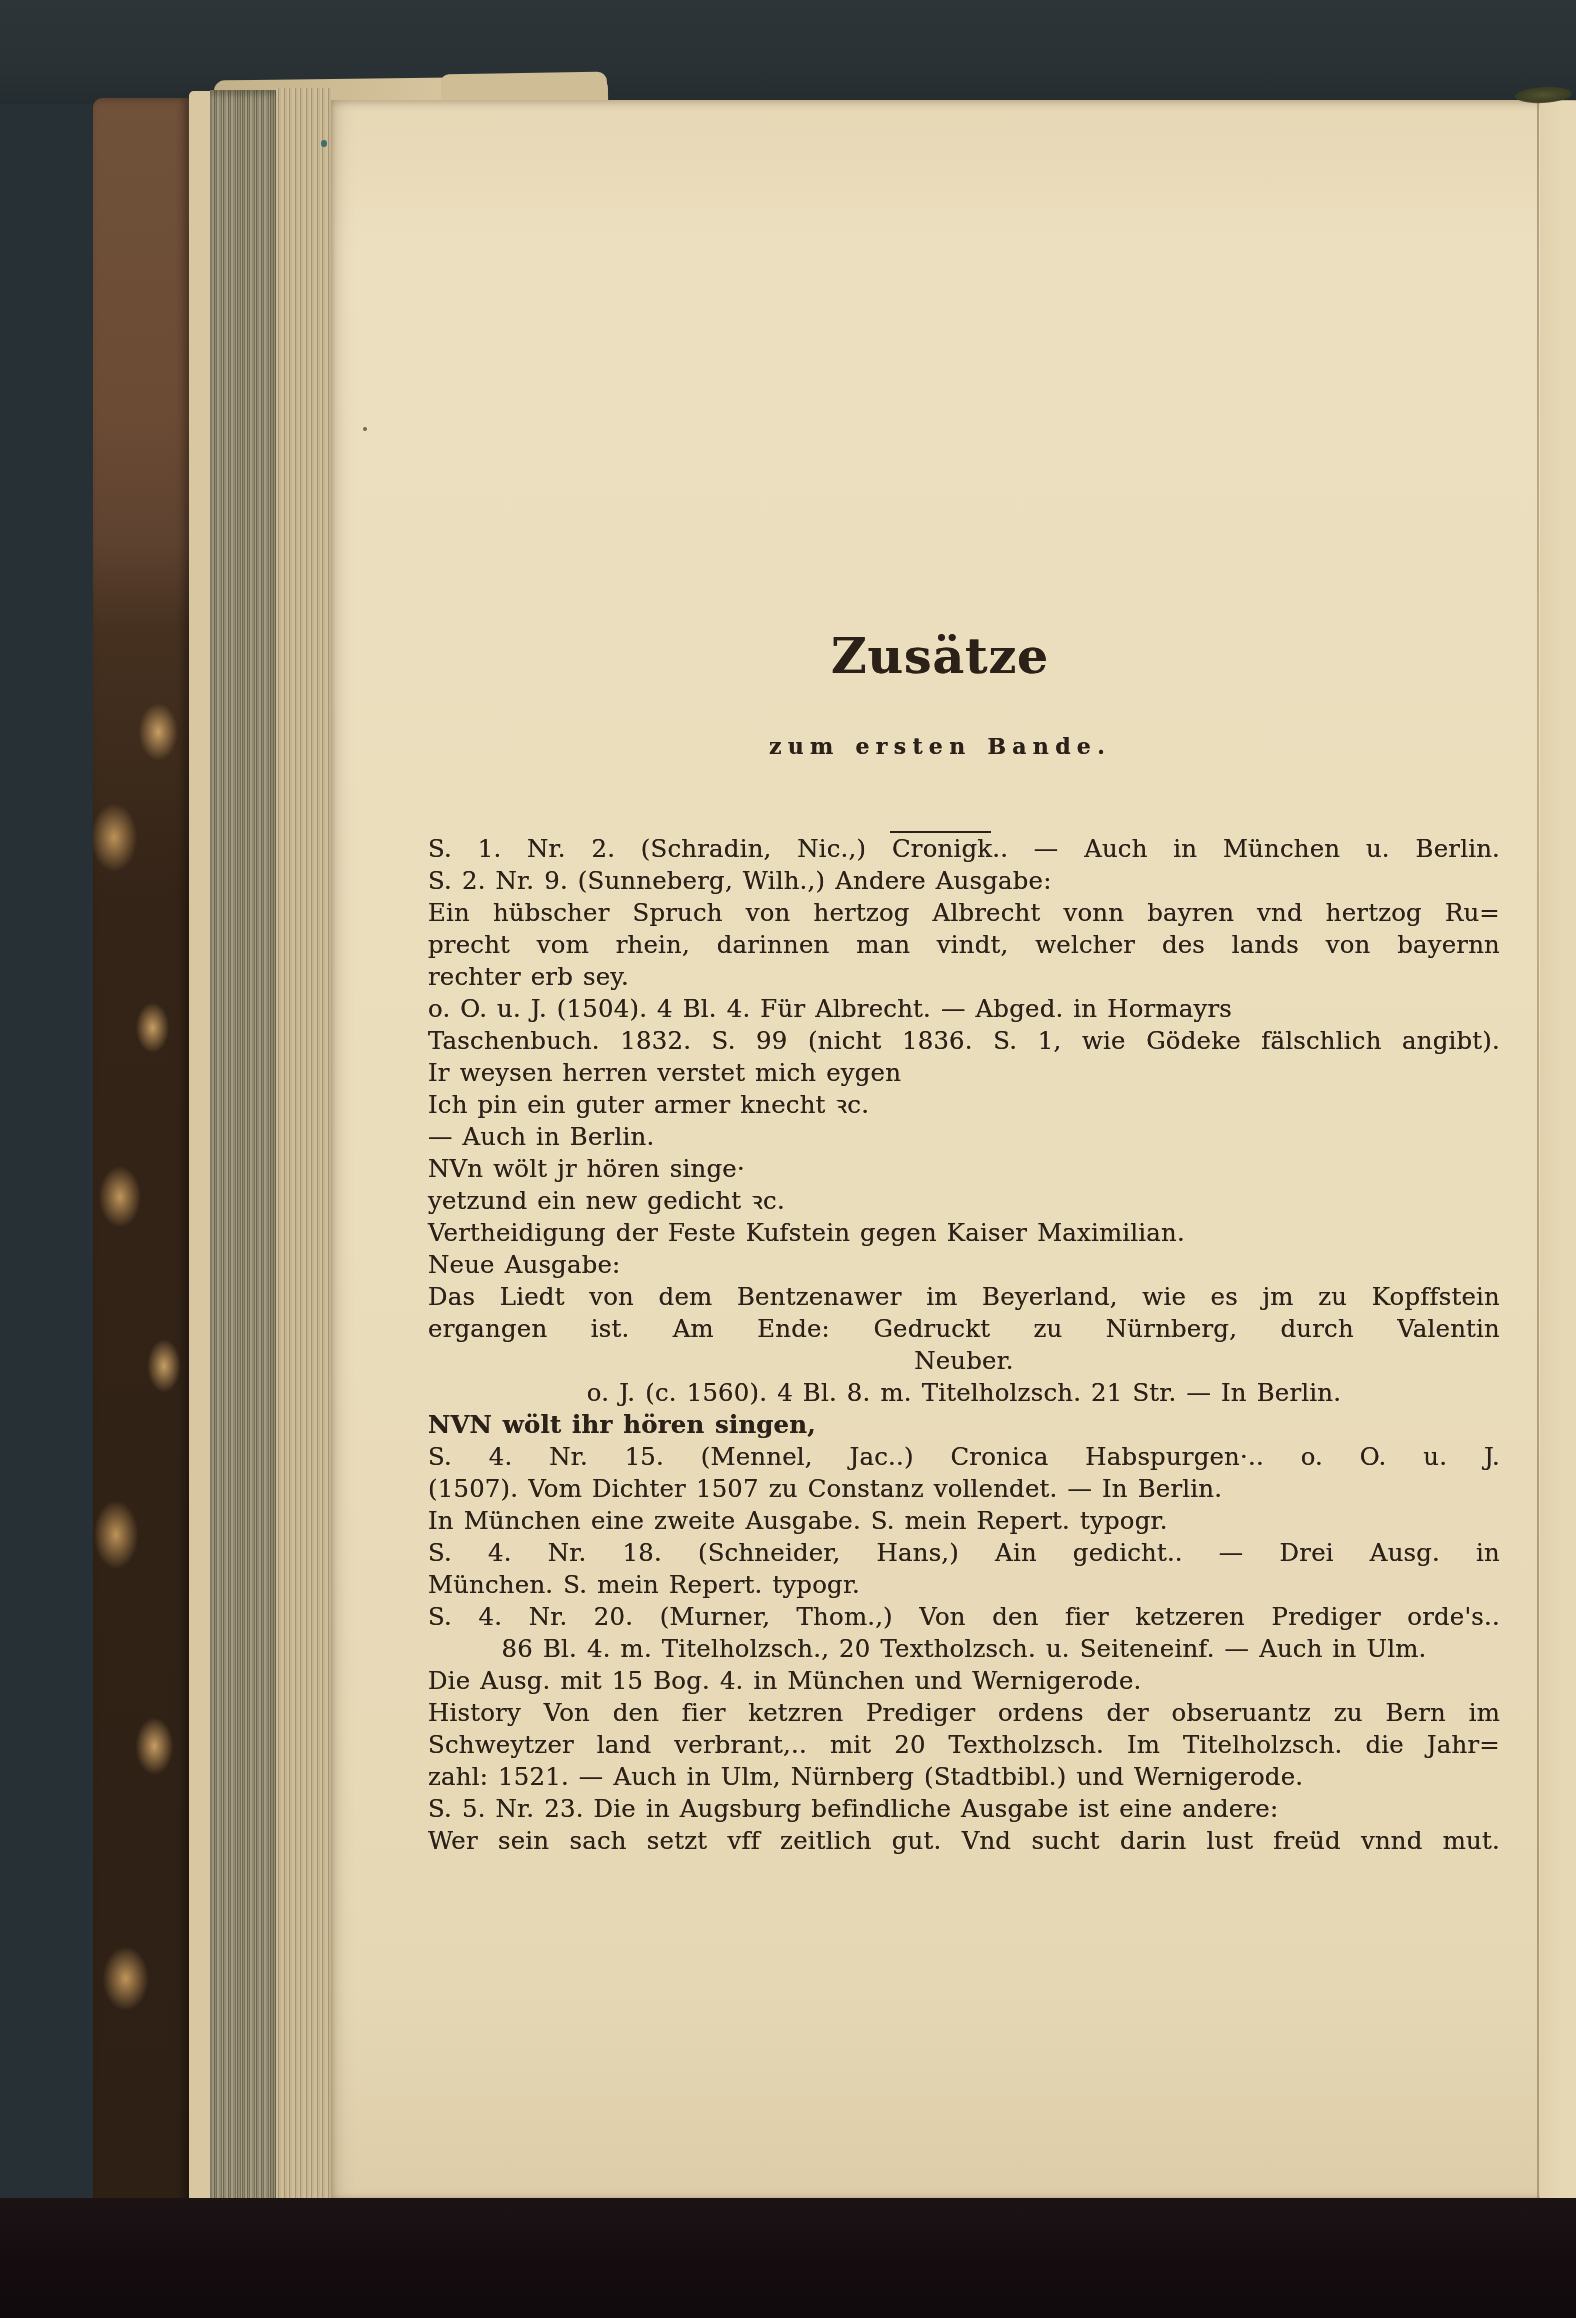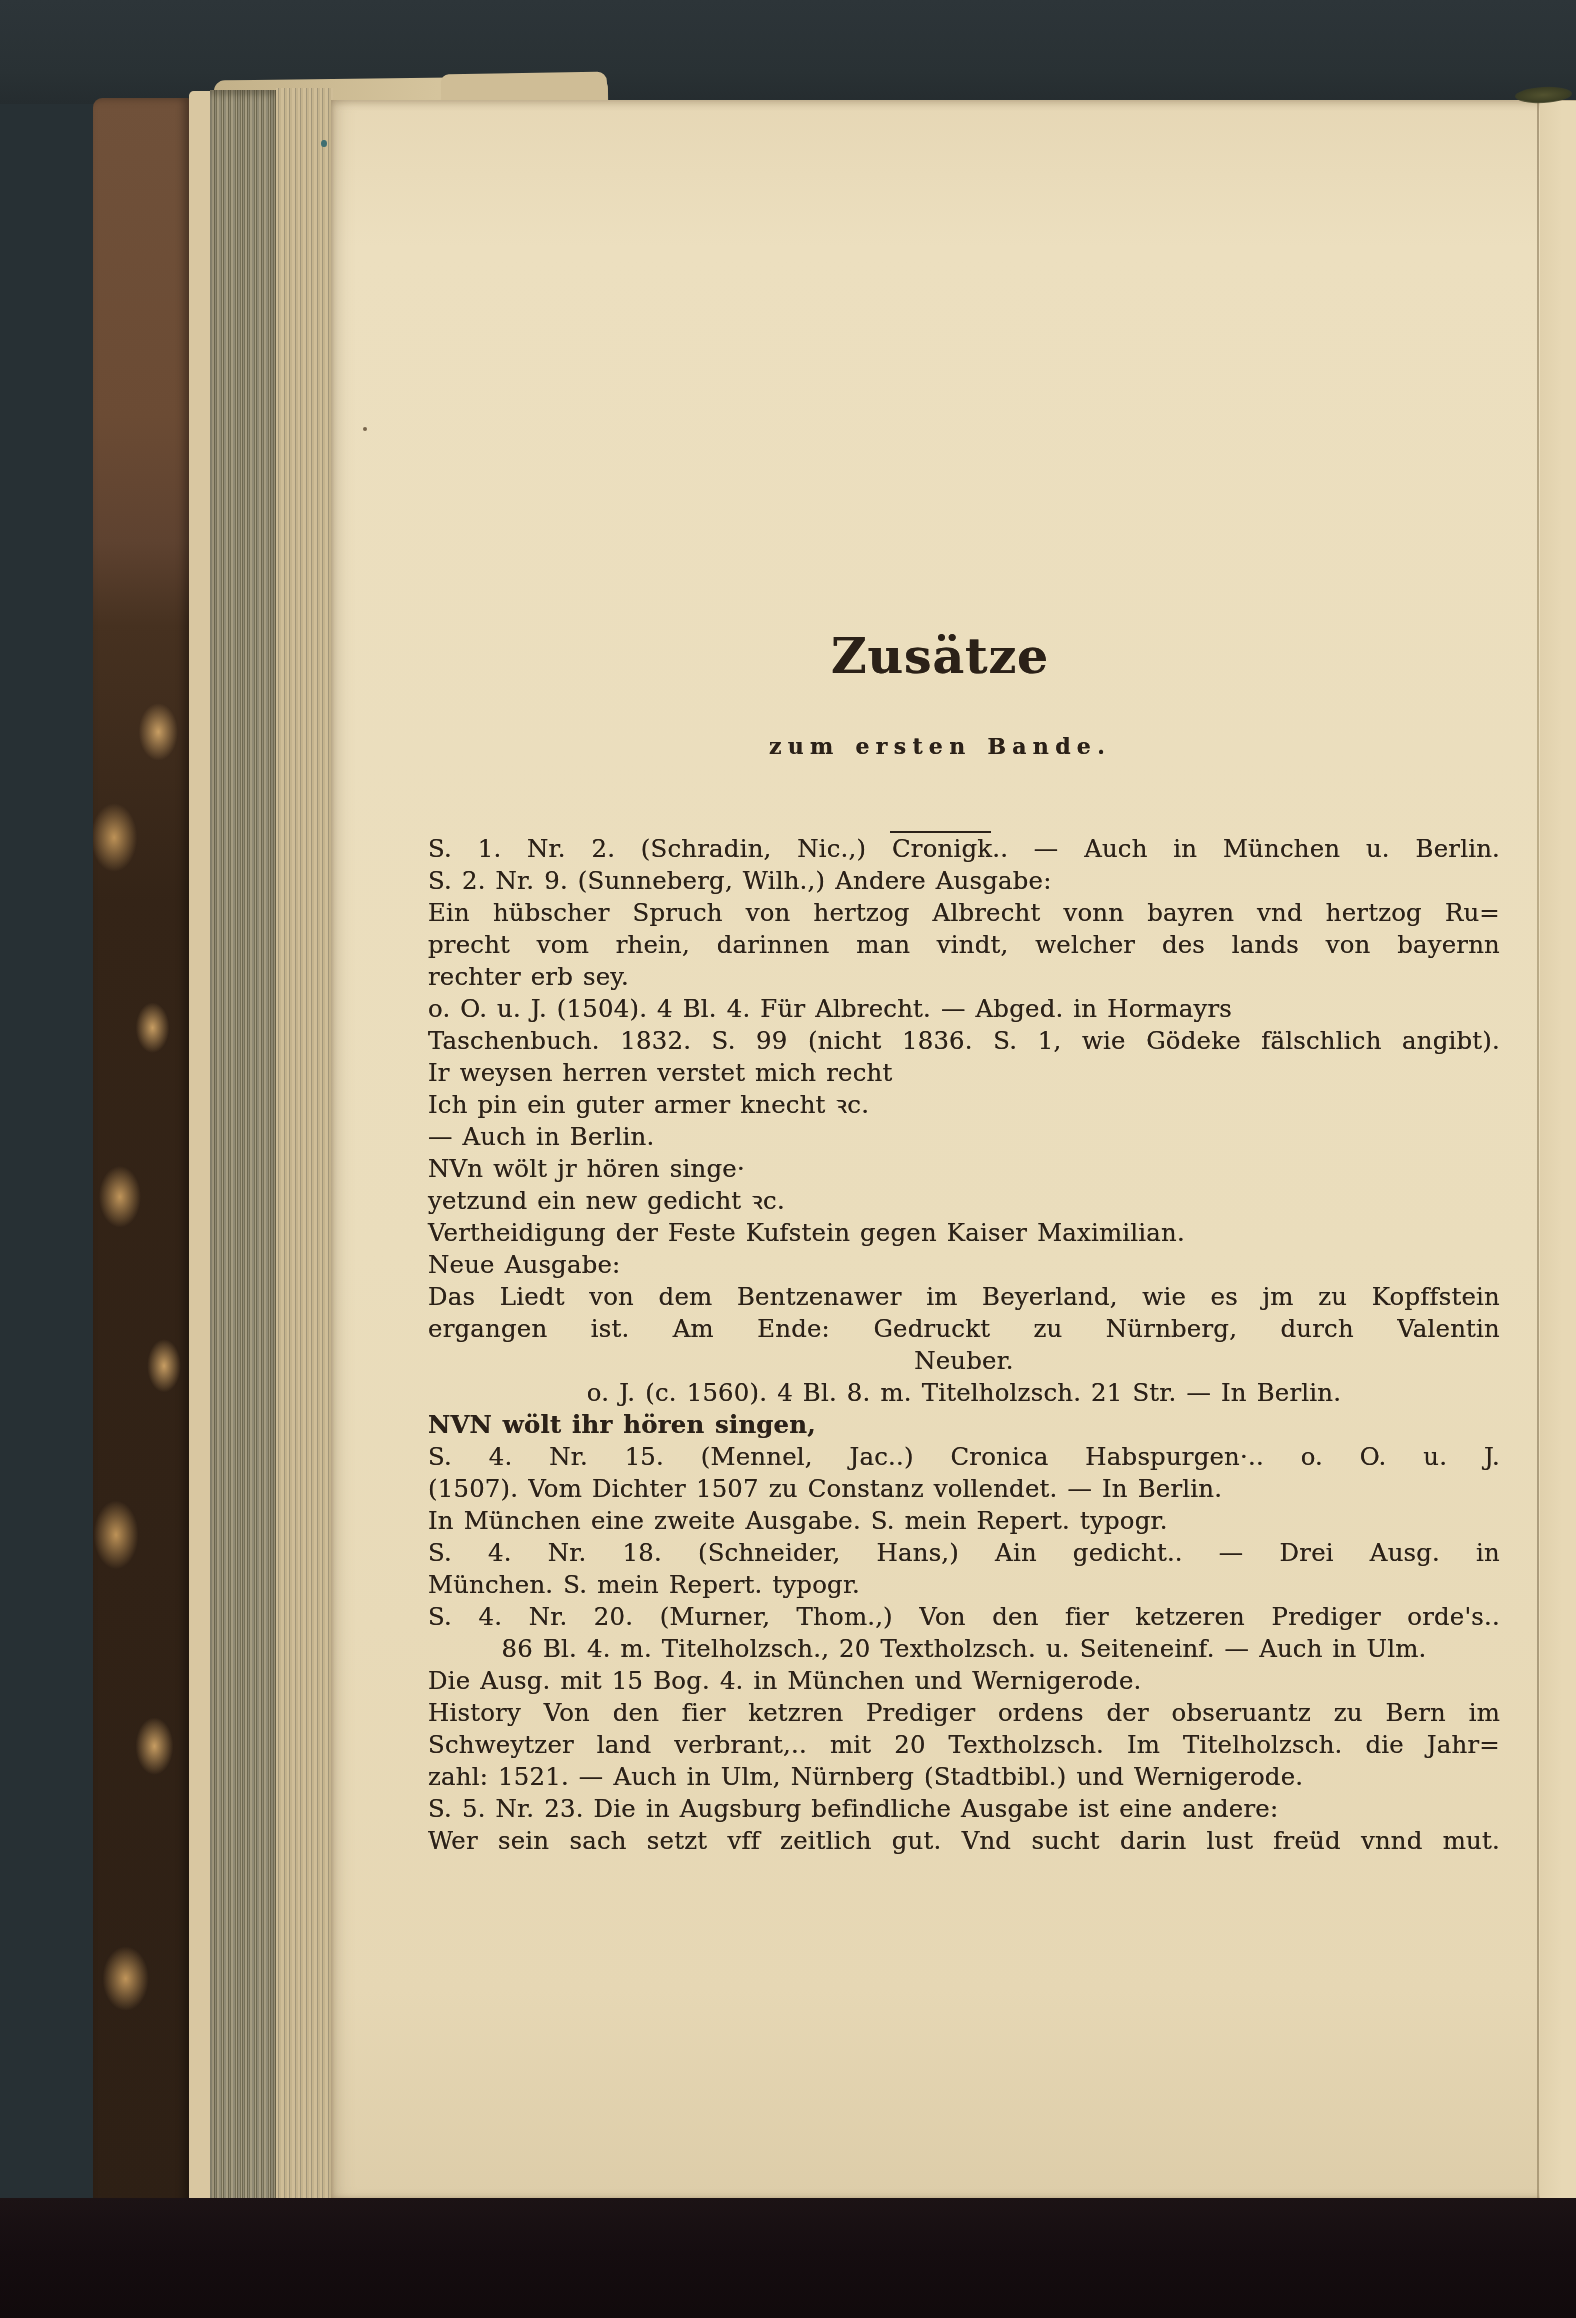--- a/index.html
+++ b/index.html
@@ -108,21 +108,21 @@
     <div class="subtitle">zum ersten Bande.</div>
     <div class="rule"></div>
 
     <p class="ind first j">S. 1. Nr. 2. (Schradin, Nic.,) Cronigk.. — Auch in München u. Berlin.</p>
     <p class="ind mt17">S. 2. Nr. 9. (Sunneberg, Wilh.,) Andere Ausgabe:</p>
     <p class="flush mt5 j">Ein hübscher Spruch von hertzog Albrecht vonn bayren vnd hertzog Ru=</p>
     <p class="cont mt10 j">precht vom rhein, darinnen man vindt, welcher des lands von bayernn</p>
     <p class="cont mt7">rechter erb sey.</p>
     <p class="ind2 mt3">o. O. u. J. (1504). 4 Bl. 4. Für Albrecht. — Abged. in Hormayrs</p>
     <p class="flush j">Taschenbuch. 1832. S. 99 (nicht 1836. S. 1, wie Gödeke fälschlich angibt).</p>
-    <p class="verse1 mt2">Ir weysen herren verstet mich recht</p>
+    <p class="verse1 mt2">Ir weysen herren verstet mich eygen</p>
     <p class="verse1 mt1">Ich pin ein guter armer knecht ꝛc.</p>
     <p class="flush mt3">— Auch in Berlin.</p>
     <p class="verse2 mt5">NVn wölt jr hören singe·</p>
     <p class="verse2">yetzund ein new gedicht ꝛc.</p>
     <p class="ind-sm">Vertheidigung der Feste Kufstein gegen Kaiser Maximilian.</p>
     <p class="ind-md">Neue Ausgabe:</p>
     <p class="flush j">Das Liedt von dem Bentzenawer im Beyerland, wie es jm zu Kopffstein</p>
     <p class="cont j">ergangen ist. Am Ende: Gedruckt zu Nürnberg, durch Valentin</p>
     <p class="cont mt6">Neuber.</p>
     <p class="ind2 mt6">o. J. (c. 1560). 4 Bl. 8. m. Titelholzsch. 21 Str. — In Berlin.</p>

